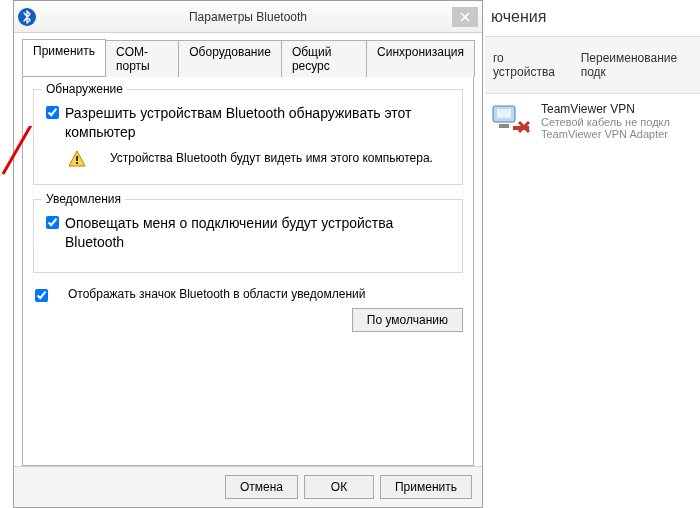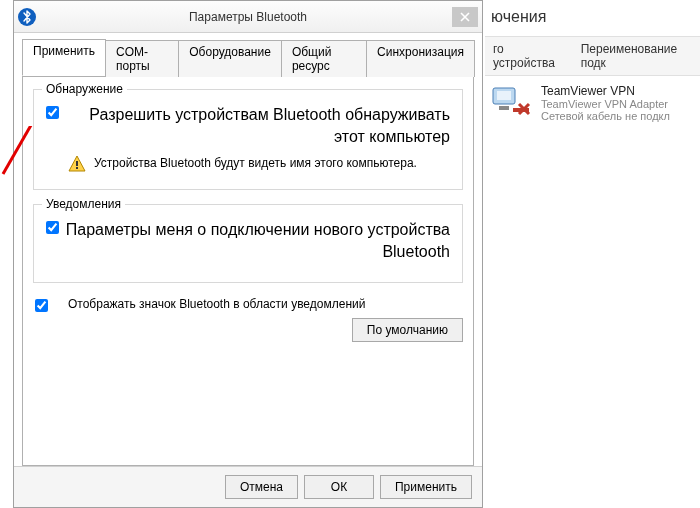--- a/index.html
+++ b/index.html
@@ -116,28 +116,27 @@
       align-items: flex-start;
       gap: 6px;
       margin: 4px 0 8px 0;
     }
     .check-row input[type=checkbox] {
       margin-top: 2px;
       width: 13px;
       height: 13px;
     }
     .check-row label {
-      font-size: 16px;
+      font-size: 14px;
       line-height: 1.35;
-      text-align: right;
     }
     .warn-row {
       display: flex;
       align-items: flex-start;
-      gap: 8px;
+      gap: 24px;
       margin: 6px 0 4px 22px;
     }
     .warn-icon {
       width: 18px;
       height: 18px;
       flex-shrink: 0;
     }
     .warn-text {
       font-size: 12px;
       line-height: 1.35;
@@ -184,21 +183,21 @@
     .bg-header {
       font-size: 16px;
       font-weight: 400;
       color: #333;
       padding: 8px 0 10px 6px;
     }
     .bg-toolbar {
       background: #f5f5f5;
       border-top: 1px solid #e0e0e0;
       border-bottom: 1px solid #e0e0e0;
-      padding: 5px 8px;
+      padding: 14px 8px;
       display: flex;
       gap: 20px;
       font-size: 12px;
       color: #333;
     }
     .bg-item {
       padding: 8px 6px;
       display: flex;
       gap: 8px;
       font-size: 12px;
@@ -237,22 +236,22 @@
   <div class="bg-item">
     <svg class="adapter-icon" viewBox="0 0 42 34">
       <rect x="2" y="4" width="22" height="16" rx="2" fill="#bcd8f0" stroke="#4a7fb5"></rect>
       <rect x="6" y="7" width="14" height="9" fill="#e8f2fb"></rect>
       <rect x="8" y="22" width="10" height="4" fill="#888"></rect>
       <path d="M22 26 L38 26" stroke="#c0392b" stroke-width="4"></path>
       <path d="M28 20 L38 30 M38 20 L28 30" stroke="#c0392b" stroke-width="3"></path>
     </svg>
     <div class="bg-item-lines">
       <span class="bg-item-title">TeamViewer VPN</span>
+      <span class="bg-item-sub">Сетевой кабель не подкл</span>
       <span class="bg-item-sub">TeamViewer VPN Adapter</span>
-      <span class="bg-item-sub">Сетевой кабель не подкл</span>
     </div>
   </div>
 </div>
 
 <div class="bg-fragment">
   <div>чен</div>
   <div>81...</div>
 </div>
 
 <div class="dialog">
@@ -294,21 +293,21 @@
             <rect x="8" y="12" width="2" height="2" fill="#333"></rect>
           </svg>
           <div class="warn-text">Устройства Bluetooth будут видеть имя этого компьютера.</div>
         </div>
       </div>
 
       <div class="fieldset">
         <div class="fieldset-legend">Уведомления</div>
         <div class="check-row">
           <input type="checkbox" checked="" style="">
-          <label>Параметры меня о подключении нового устройства Bluetooth</label>
+          <label>Оповещать меня о подключении будут устройства Bluetooth</label>
         </div>
       </div>
 
       <div class="standalone-check">
         <input type="checkbox" checked="" style="">
         <label>Отображать значок Bluetooth в области уведомлений</label>
       </div>
 
       <div class="defaults-row">
         <button class="btn">По умолчанию</button>

